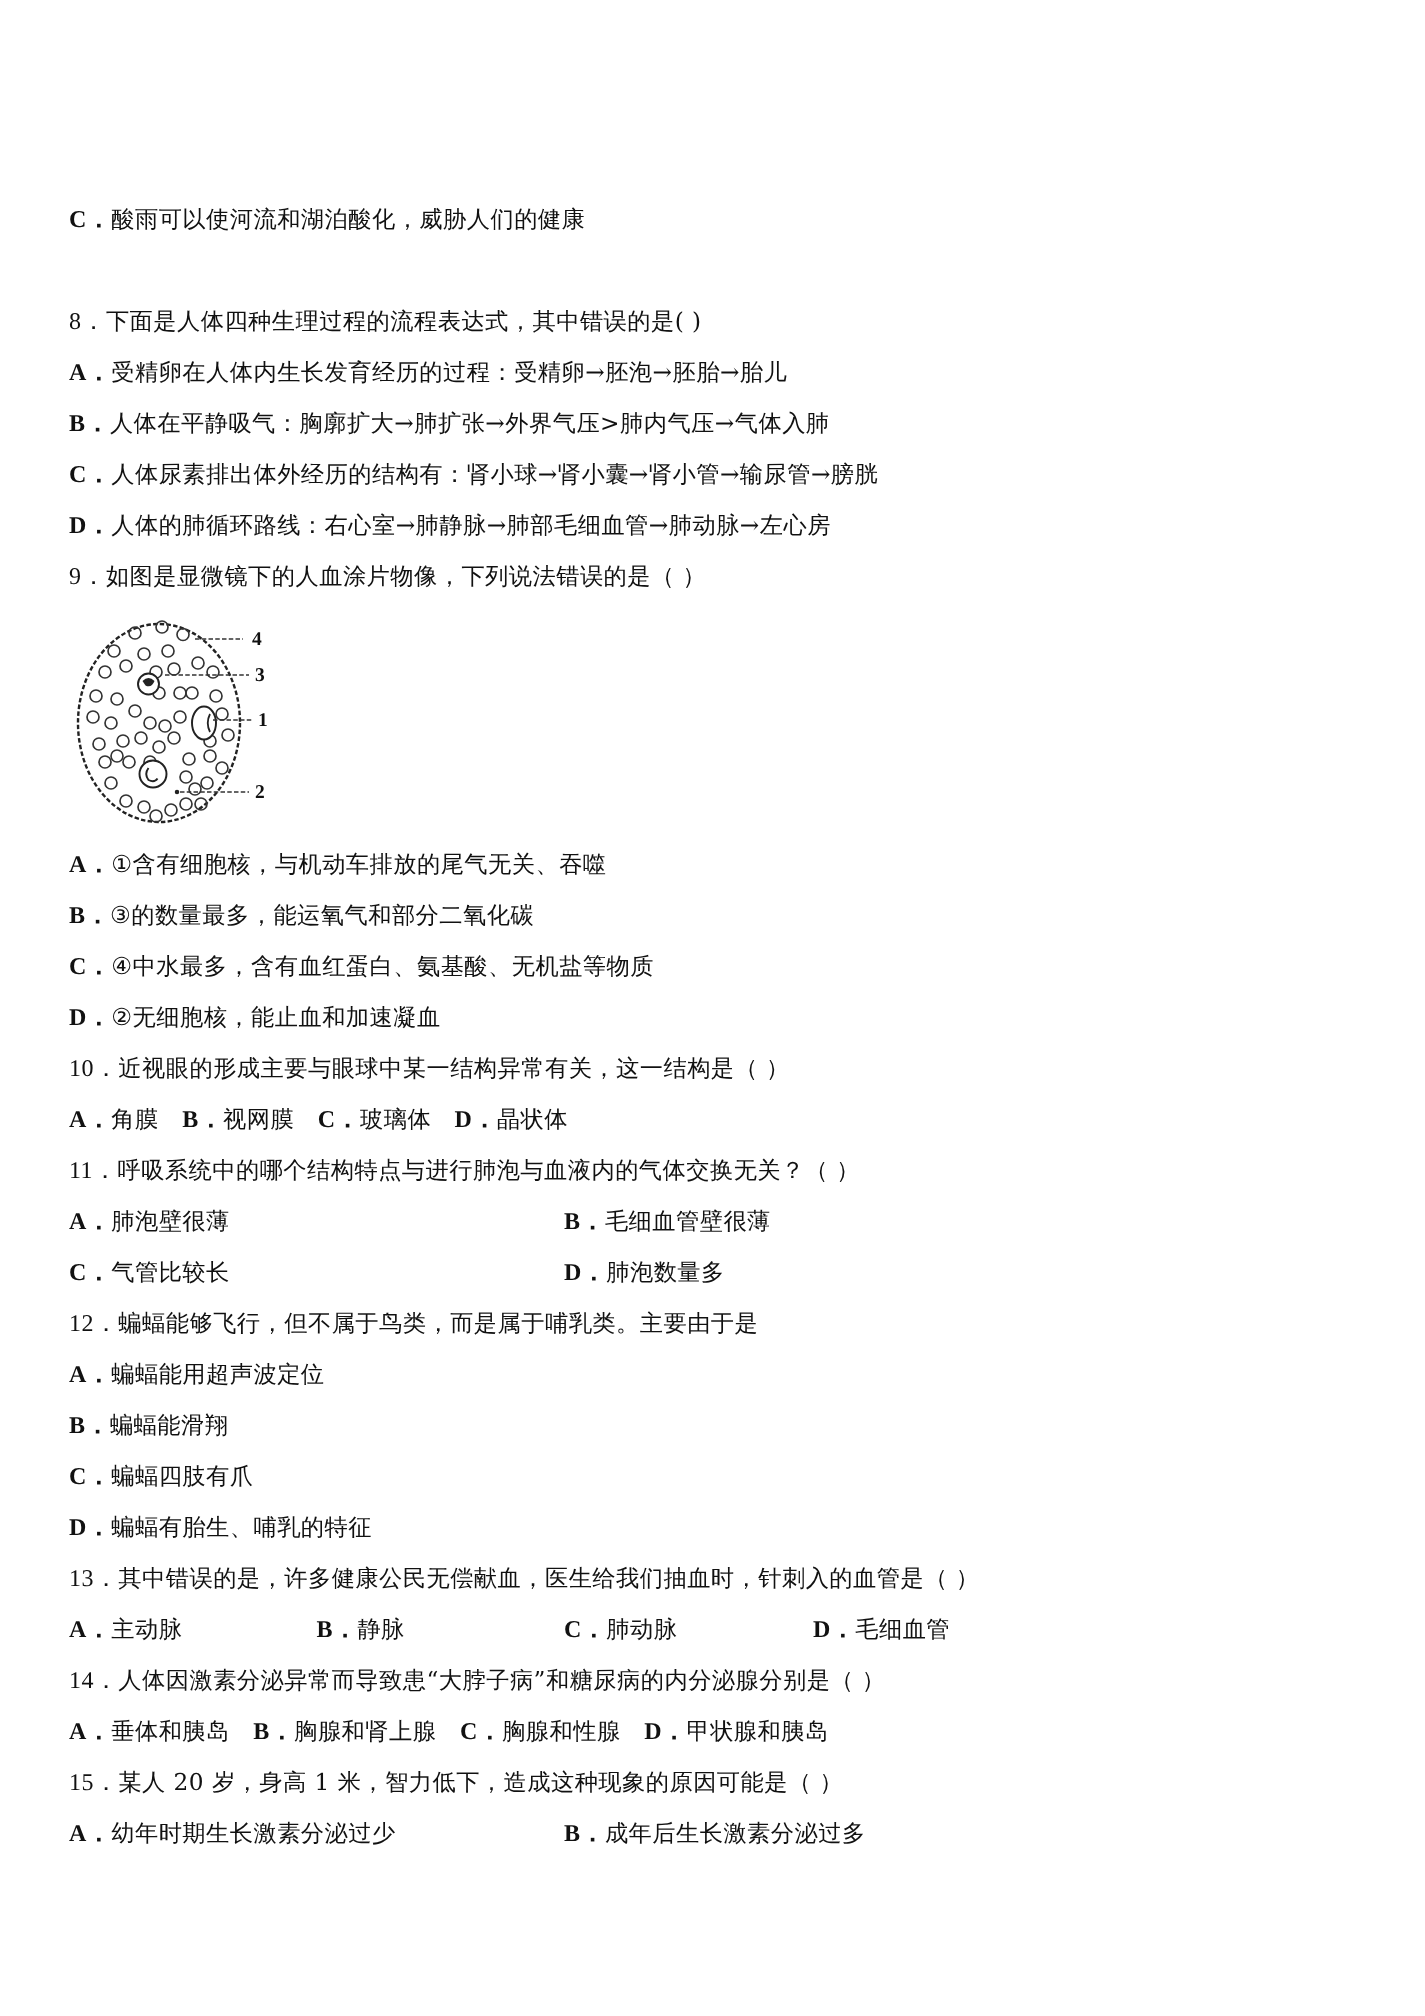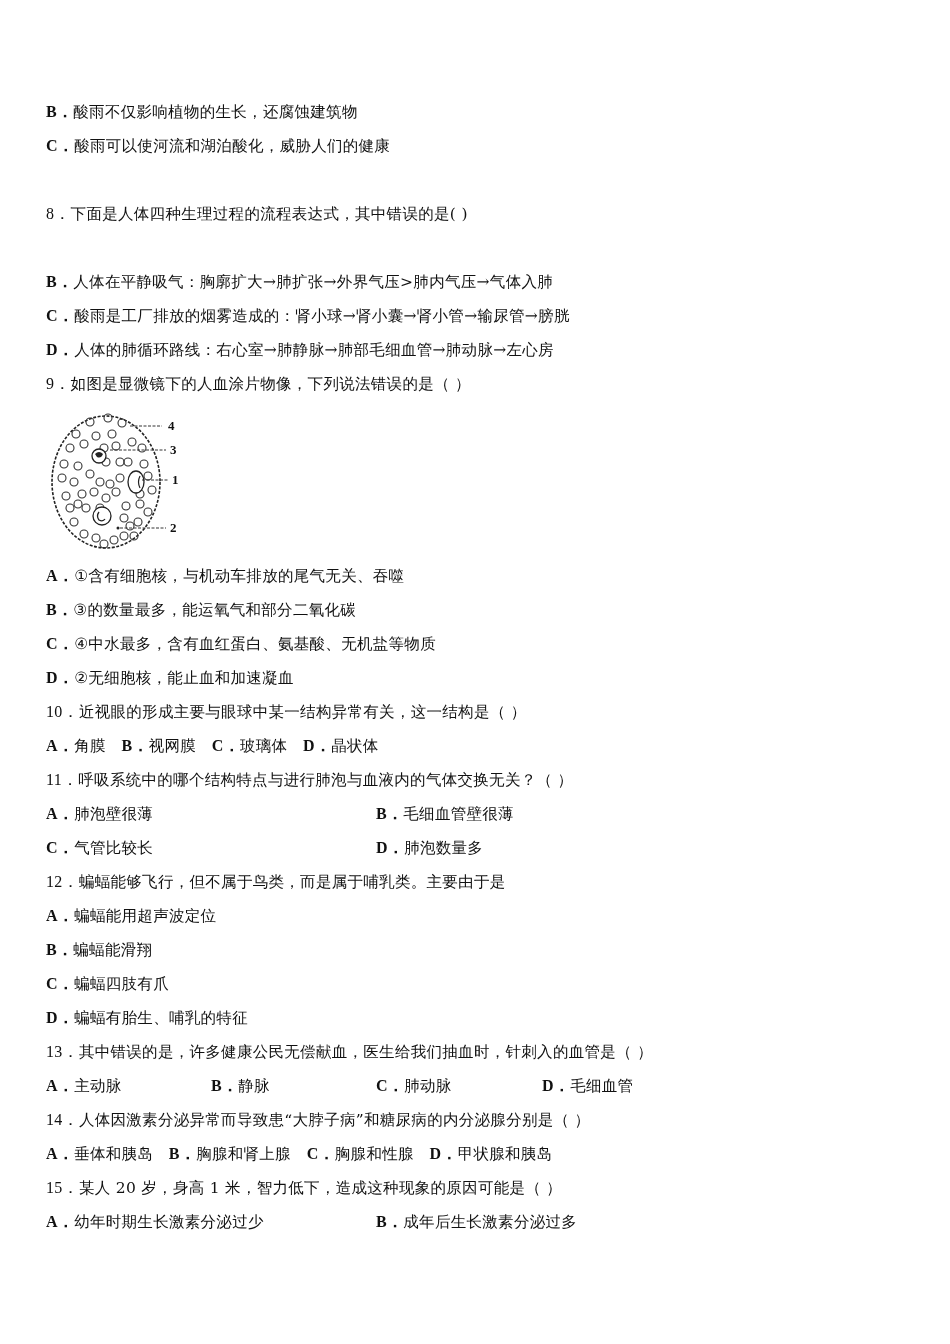--- a/index.html
+++ b/index.html
@@ -10,35 +10,35 @@
   .lbl { font-family: "Liberation Serif", "DejaVu Serif", serif; font-weight: bold; font-size: 16px; }
   .num { font-family: "Liberation Serif", "DejaVu Serif", serif; font-size: 16px; }
   .opt { position: absolute; white-space: nowrap; }
   .figure { position: absolute; left: 44px; top: 404px; width: 146px; height: 148px; }
 </style>
 </head>
 <body>
 
 <div class="page">
 
-  <div class="line" style="top:102px">
-    <span class="lbl">B．</span><span>酸雨不仅影响植物的生长，还腐蚀建筑物</span>
-  </div>
   <div class="line" style="top:136px">
     <span class="lbl">C．</span><span>酸雨可以使河流和湖泊酸化，威胁人们的健康</span>
   </div>
 
   <div class="line" style="top:204px">
     <span class="num">8．</span><span>下面是人体四种生理过程的流程表达式，其中错误的是(    )</span>
   </div>
+  <div class="line" style="top:238px">
+    <span class="lbl">A．</span><span>受精卵在人体内生长发育经历的过程：受精卵→胚泡→胚胎→胎儿</span>
+  </div>
   <div class="line" style="top:272px">
     <span class="lbl">B．</span><span>人体在平静吸气：胸廓扩大→肺扩张→外界气压&gt;肺内气压→气体入肺</span>
   </div>
   <div class="line" style="top:306px">
-    <span class="lbl">C．</span><span>酸雨是工厂排放的烟雾造成的：肾小球→肾小囊→肾小管→输尿管→膀胱</span>
+    <span class="lbl">C．</span><span>人体尿素排出体外经历的结构有：肾小球→肾小囊→肾小管→输尿管→膀胱</span>
   </div>
   <div class="line" style="top:340px">
     <span class="lbl">D．</span><span>人体的肺循环路线：右心室→肺静脉→肺部毛细血管→肺动脉→左心房</span>
   </div>
 
   <div class="line" style="top:374px">
     <span class="num">9．</span><span>如图是显微镜下的人血涂片物像，下列说法错误的是（        ）</span>
   </div>
 
   <div class="figure">

